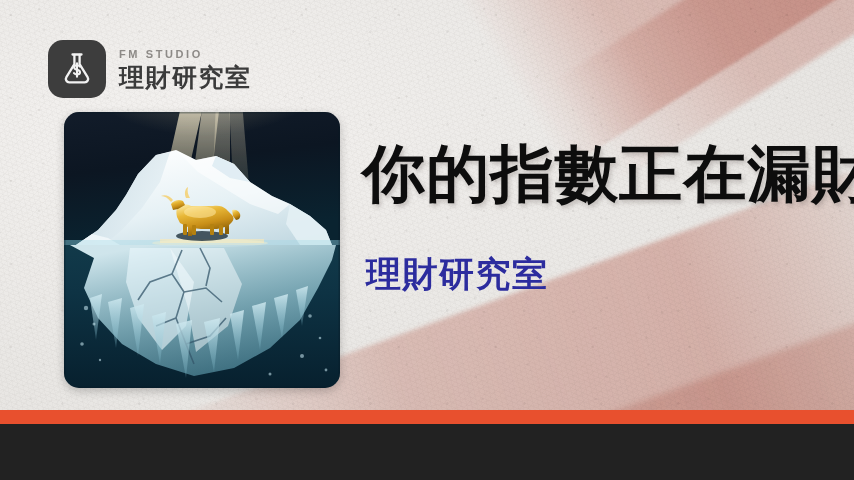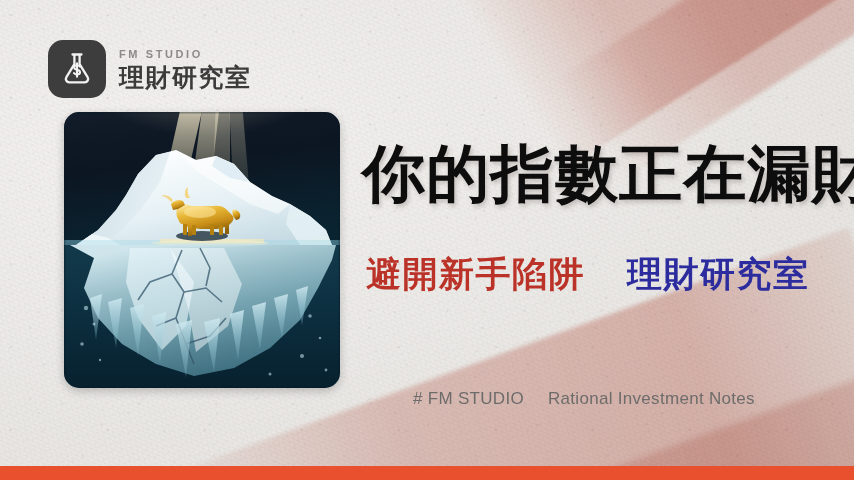--- a/index.html
+++ b/index.html
@@ -1,19 +1,19 @@
 <!DOCTYPE html>
 <html><head>
 <meta charset="utf-8">
 <style>
   html,body{margin:0;padding:0;background:#222;}
   *{box-sizing:border-box;}
   .canvas{
     position:relative;
-    width:854px;height:480px;
+    width:854px;height:424px;
     overflow:hidden;
     background:#fef9c3;
     font-family:"Liberation Sans", sans-serif;
   }
 
   
   .bg-base{
     position:absolute;inset:0;
     background:
       radial-gradient(ellipse at 20% 30%, #f3f1ef 0%, #e9e7e4 60%, #e4e1de 100%);
@@ -313,24 +313,19 @@
         </g>
 
         <rect x="0" y="0" width="276" height="276" fill="none" stroke="#0a1a24" stroke-width="3" opacity=".35"></rect>
       </g>
     </svg>
   </div>
 
   <div class="headline">你的指數正在漏財</div>
 
   <div class="subline">
-    <span class="sub-red">避開新手陷阱</span>
     <span class="sub-blue">理財研究室</span>
   </div>
 
-  <div class="footer">
-    <span># FM STUDIO</span>
-    <span>Rational Investment Notes</span>
-  </div>
 
   <div class="accent-bar"></div>
 
 </div>
 
 </body></html>

